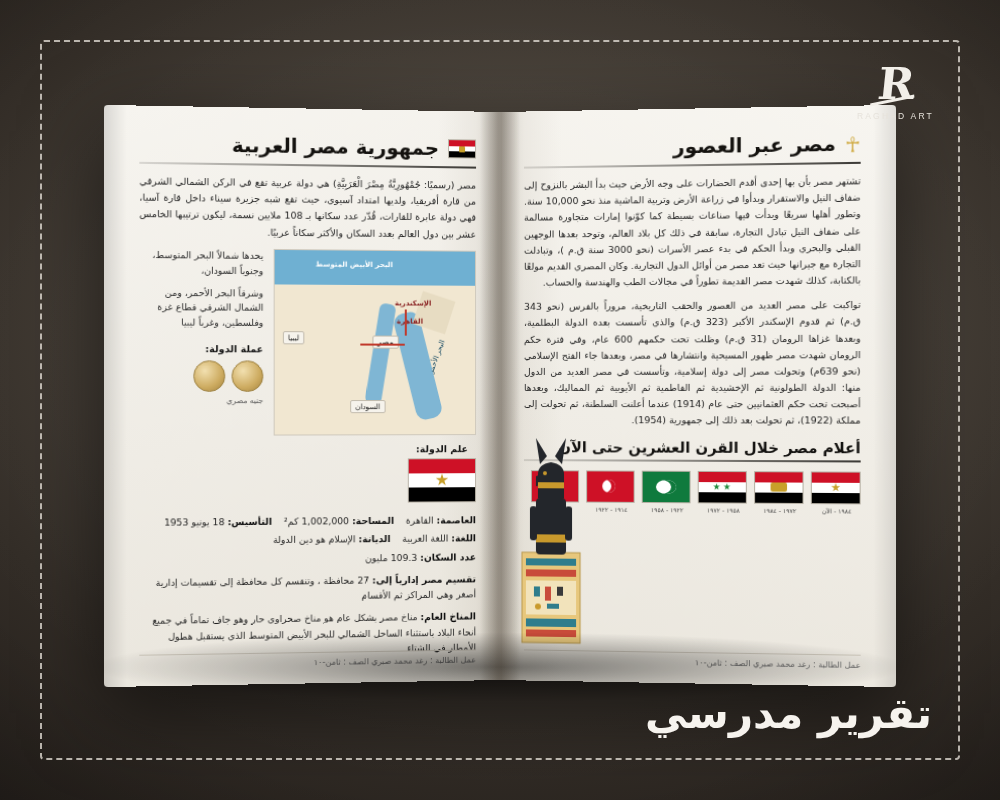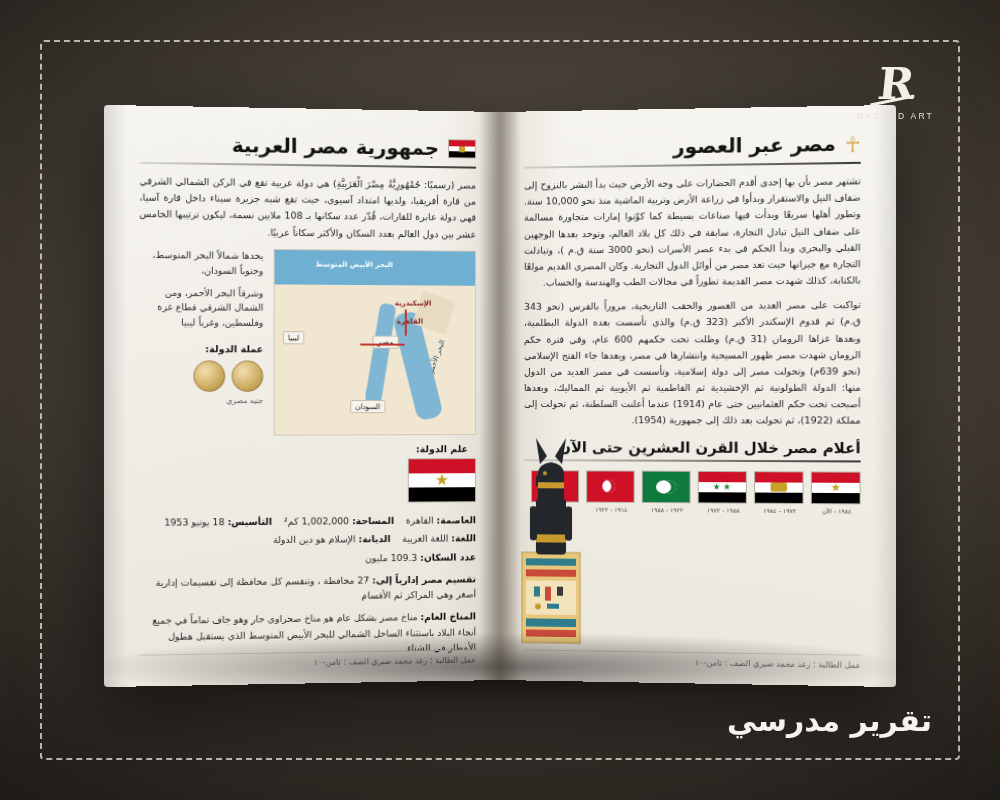--- a/index.html
+++ b/index.html
@@ -83,21 +83,21 @@
     font-family: "Liberation Sans", sans-serif;
   }
 
   
   .caption {
     position: absolute;
     right: 68px;
     bottom: 62px;
     z-index: 8;
     color: #f6f3ee;
-    font-size: 30px;
+    font-size: 42px;
     font-weight: bold;
     letter-spacing: 1px;
     direction: rtl;
   }
 
   
   #book {
     position: absolute;
     left: 112px;
     top: 112px;

